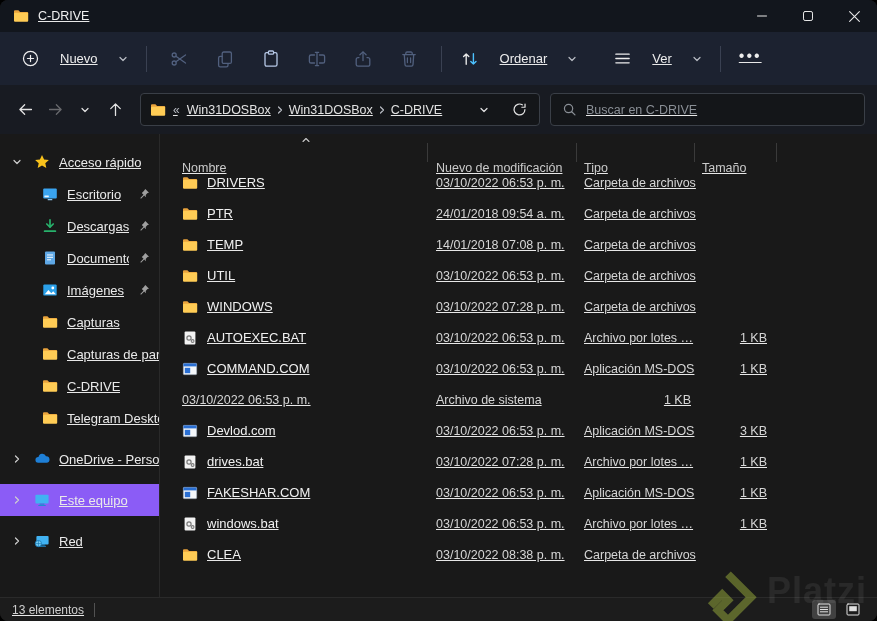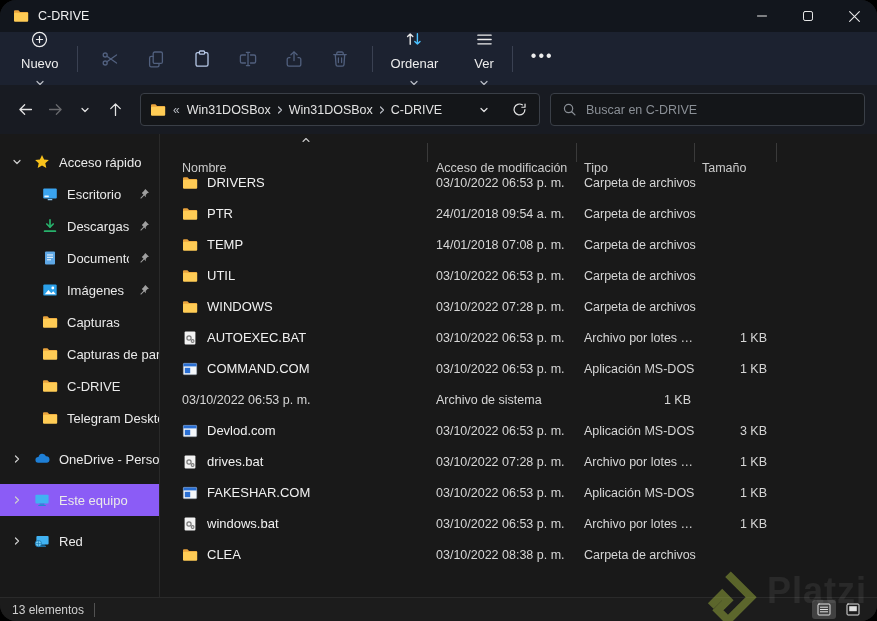--- a/index.html
+++ b/index.html
@@ -1,31 +1,31 @@
 <!DOCTYPE html>
 <html><head>
 <meta charset="utf-8">
 <style>
   * { margin:0; padding:0; box-sizing:border-box; }
   html,body { background:#000; font-family:"Liberation Sans","DejaVu Sans",sans-serif; }
   .window{ width:877px; height:621px; position:relative; background:#191919;
-           border-radius:16px; overflow:hidden; display:flex; flex-direction:column;
-           color:#e8e8e8; }
+           border-radius:8px; overflow:hidden; display:flex; flex-direction:column;
+           color:#e8e8e8;text-decoration:underline; }
 
   
   .titlebar{ height:32px; background:#12161d; display:flex; align-items:center; flex:0 0 auto; }
   .title-left{ display:flex; align-items:center; gap:9px; padding-left:13px; font-size:12.5px; color:#f0f0f0; }
   .win-controls{ margin-left:auto; display:flex; height:100%; }
   .win-btn{ width:46px; height:32px; display:flex; align-items:center; justify-content:center;
             background:none; border:none; color:#e8e8e8; cursor:default; }
 
   
   .toolbar{ height:53px; background:#1c2230; display:flex; align-items:center; padding:0 12px; flex:0 0 auto; }
-  .tb-btn{ display:flex; align-items:center; gap:7px; padding:7px 9px; border-radius:4px;
-           background:none; border:none; color:#ededed; font-size:13px; font-family:inherit;flex-direction:column; }
+  .tb-btn{ display:flex; align-items:center; gap:20px; padding:7px 9px; border-radius:4px;
+           background:none; border:none; color:#ededed; font-size:13px; font-family:inherit; }
   .tb-icon-btn{ width:46px; justify-content:center; }
   .tb-sep{ width:1px; height:26px; background:#3a4152; margin:0 9px; }
   .ic{ display:inline-flex; align-items:center; justify-content:center; }
   .ic-muted{ color:#51607e; }
   .ic-bright{ color:#b6c8e6; }
   .chev{ color:#b9bdc4; }
   .more-dots{ font-size:16px; letter-spacing:2px; color:#ededed; padding-bottom:6px; }
 
   
   .navbar{ height:49px; background:#181b22; display:flex; align-items:center; padding:0 10px; flex:0 0 auto; }
@@ -479,21 +479,21 @@
               <path d="M1.6 10.6h5.6M4.4 7.7v5.8" stroke="#1577b6" stroke-width=".7"></path>
             </svg>
           </span>
           <span class="side-label">Red</span>
         </div>
       </div>
 
     <div class="main">
       <div class="cols-header">
         <button class="col-h">Nombre</button>
-        <button class="col-h">Acceso de modificación</button>
+        <button class="col-h">Nuevo de modificación</button>
         <button class="col-h">Tipo</button>
         <button class="col-h">Tamaño</button>
         <span></span>
         <span class="sort-caret ic">
             <svg width="10" height="10" viewBox="0 0 10 10">
               <path d="M2 6.5l3-3 3 3" stroke="currentColor" fill="none" stroke-linecap="round" stroke-linejoin="round" stroke-width="1.1"></path>
             </svg>
           </span>
         <span class="vsep" style="left:267px"></span>
         <span class="vsep" style="left:416px"></span>

